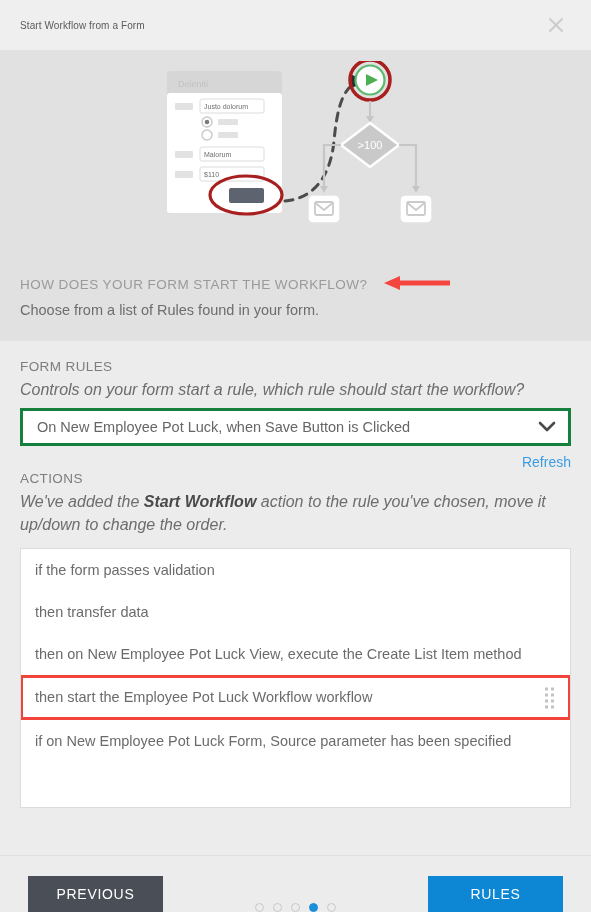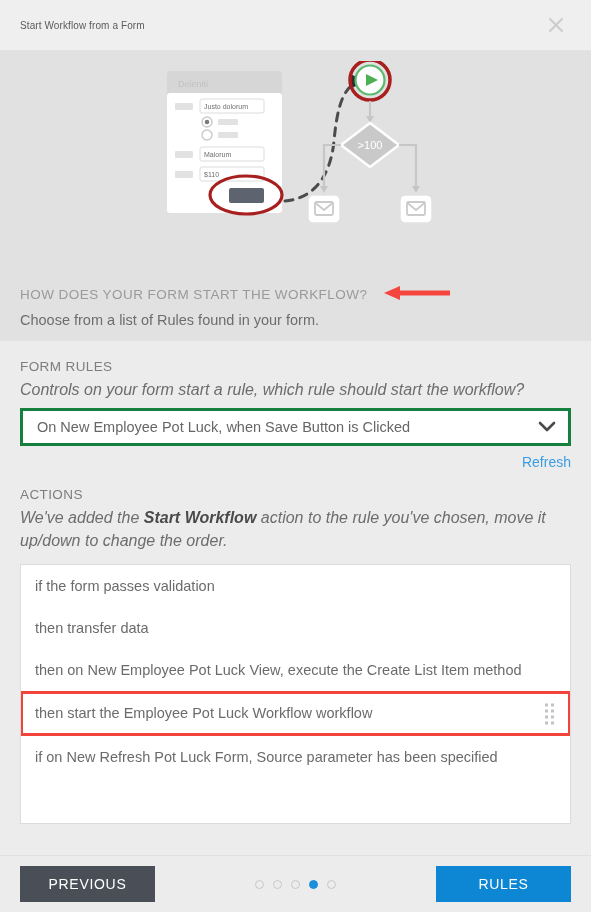--- a/index.html
+++ b/index.html
@@ -54,21 +54,21 @@
   .illus-wrap {
     position: relative;
     width: 591px;
     height: 175px;
   }
   .illus-wrap svg { display: block; }
 
   .howto {
     position: absolute;
     left: 20px;
-    top: 234px;
+    top: 224px;
     width: 551px;
   }
   .howto-title {
     font-size: 13.5px;
     letter-spacing: .45px;
     color: #9a9a9a;
     text-transform: uppercase;
     display: inline-block;
     vertical-align: middle;
   }
@@ -142,21 +142,21 @@
     margin-top: 7px;
     text-align: right;
   }
   .refresh-link {
     font-size: 14px;
     color: #3b9de0;
     text-decoration: none;
     cursor: pointer;
   }
 
-  .actions-head { margin-top: 16px; }
+  .actions-head { }
 
   .actions-list {
     margin-top: 11px;
     background: #ffffff;
     border: 1px solid #dcdcdc;
     height: 260px;
     overflow: hidden;
     position: relative;
   }
   .action-item {
@@ -187,22 +187,22 @@
     width: 3px; height: 3px;
     background: #c3c3c3;
   }
 
   
   .footer {
     flex: 0 0 57px;
     background: #ececec;
     border-top: 1px solid #e0e0e0;
     display: flex;
-    align-items: center;
-    padding: 0 20px;
+    align-items: flex-end;
+    padding: 0 28px;
     position: relative;
   }
   .btn {
     border: none;
     height: 36px;
     font-size: 14px;
     letter-spacing: .7px;
     color: #ffffff;
     cursor: pointer;
     font-family: "Liberation Sans", sans-serif;
@@ -353,21 +353,21 @@
         <div class="action-item highlight"><span>then start the Employee Pot Luck Workflow workflow</span><span class="drag-handle">
             <i></i>
             <i></i>
             <i></i>
             <i></i>
             <i></i>
             <i></i>
             <i></i>
             <i></i>
           </span></div>
-        <div class="action-item"><span>if on New Refresh Pot Luck Form, Source parameter has been specified</span></div>
+        <div class="action-item"><span>if on New Employee Pot Luck Form, Source parameter has been specified</span></div>
       </div>
   </div>
 
   <div class="footer">
     <button class="btn btn-prev">PREVIOUS</button>
     <div class="dots" id="step-dots">
         <span class="dot"></span>
         <span class="dot"></span>
         <span class="dot"></span>
         <span class="dot active"></span>

